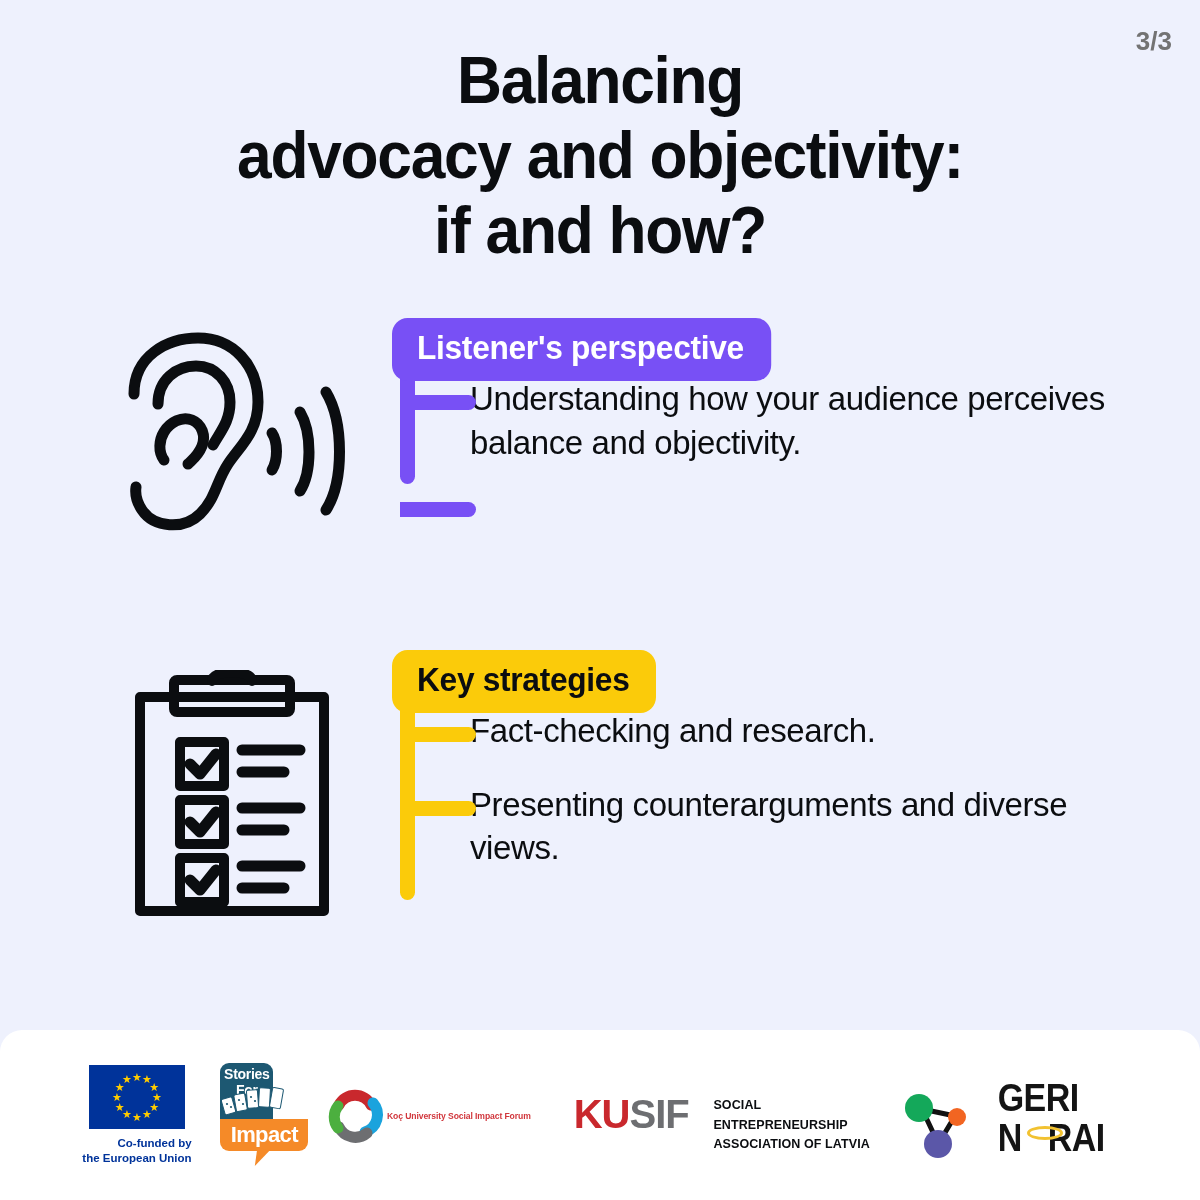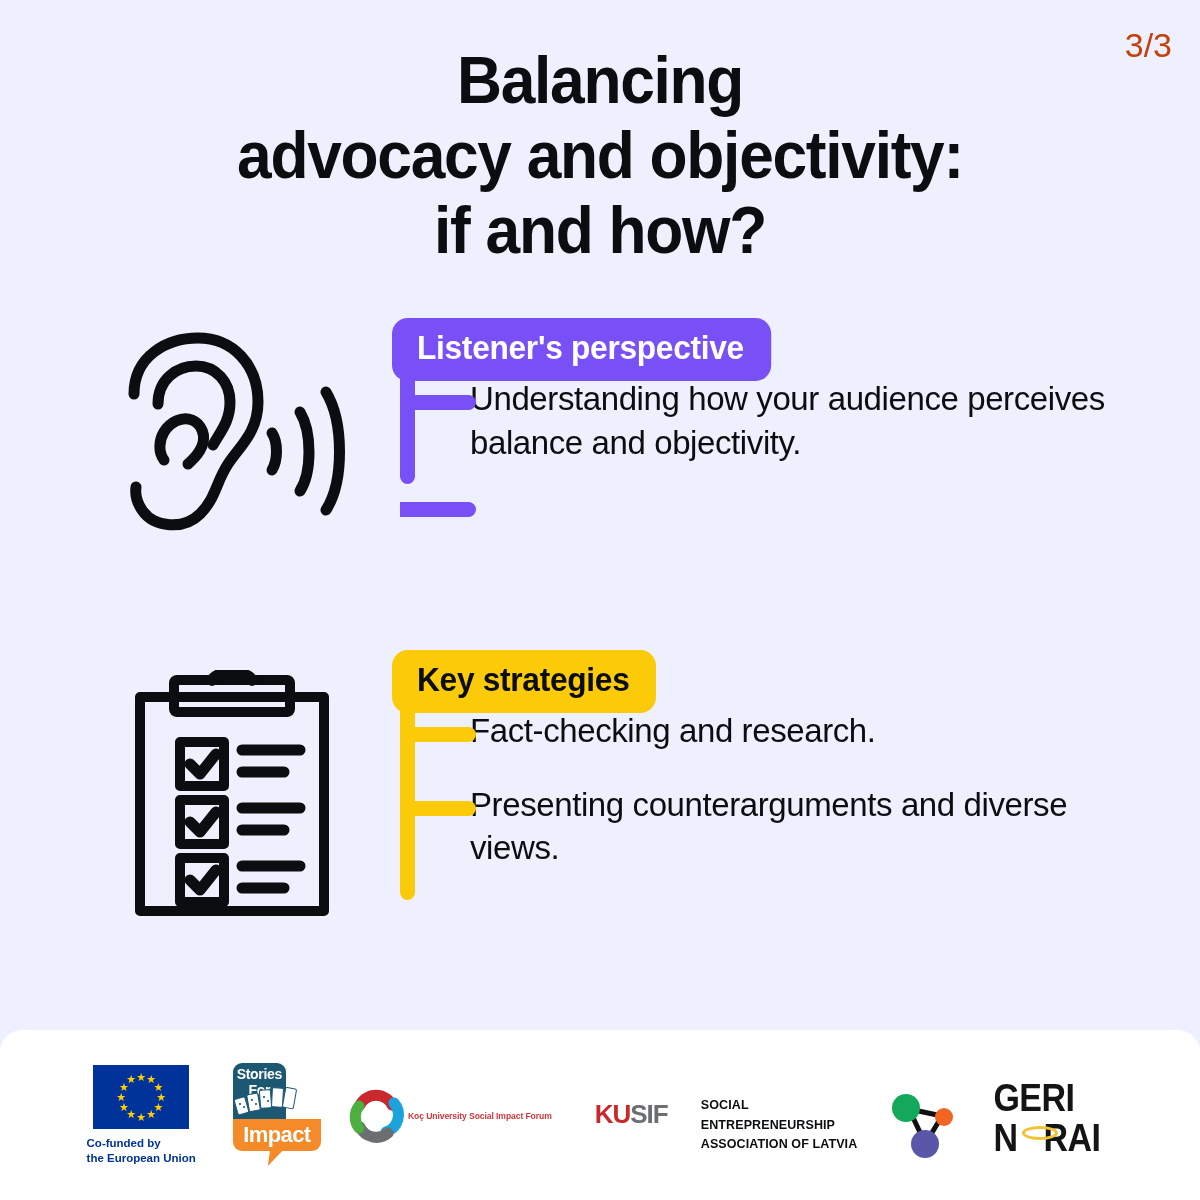--- a/index.html
+++ b/index.html
@@ -18,23 +18,23 @@
     height: 1200px;
     position: relative;
     background: #eef1fd;
   }
 
   
   .page-indicator {
     position: absolute;
     top: 26px;
     right: 28px;
-    font-size: 34px;
-    font-weight: 400;
-    color: #c2410c;
+    font-size: 26px;
+    font-weight: 700;
+    color: #737373;
     letter-spacing: 0px;
   }
 
   
   .title {
     position: absolute;
     top: 42px;
     left: 0;
     width: 1200px;
     text-align: center;
@@ -162,21 +162,21 @@
     width: 11px; height: 11px;
     text-align: center;
     transform: translate(-50%, -50%);
   }
   .eu-caption {
     margin-top: 7px;
     color: #00339a;
     font-weight: 700;
     font-size: 11.5px;
     line-height: 1.28;
-    text-align: left;
+    text-align: right;
   }
 
   
   .sfi { position: relative; width: 84px; height: 104px; }
   .sfi-top {
     position: absolute; top: 0; left: 4px;
     width: 53px; height: 56px;
     background: #1d5872;
     border-radius: 9px 9px 0 0;
     color: #ffffff;
@@ -213,21 +213,21 @@
   .kusif { flex-direction: row; justify-content: flex-end; }
   .kusif-mark { width: 62px; height: 56px; }
   .kusif-sub {
     color: #d1363c;
     font-size: 8.6px;
     font-weight: 600;
     letter-spacing: -0.1px;
     margin-top: 1px;
   }
   .kusif-word {
-    font-size: 26px;
+    font-size: 40px;
     font-weight: 700;
     line-height: 0.95;
     letter-spacing: -1px;
     margin-top: -2px;
     margin-left: 43px;
   }
   .kusif-ku { color: #c9282d; }
   .kusif-sif { color: #6d6e71; }
 
   

